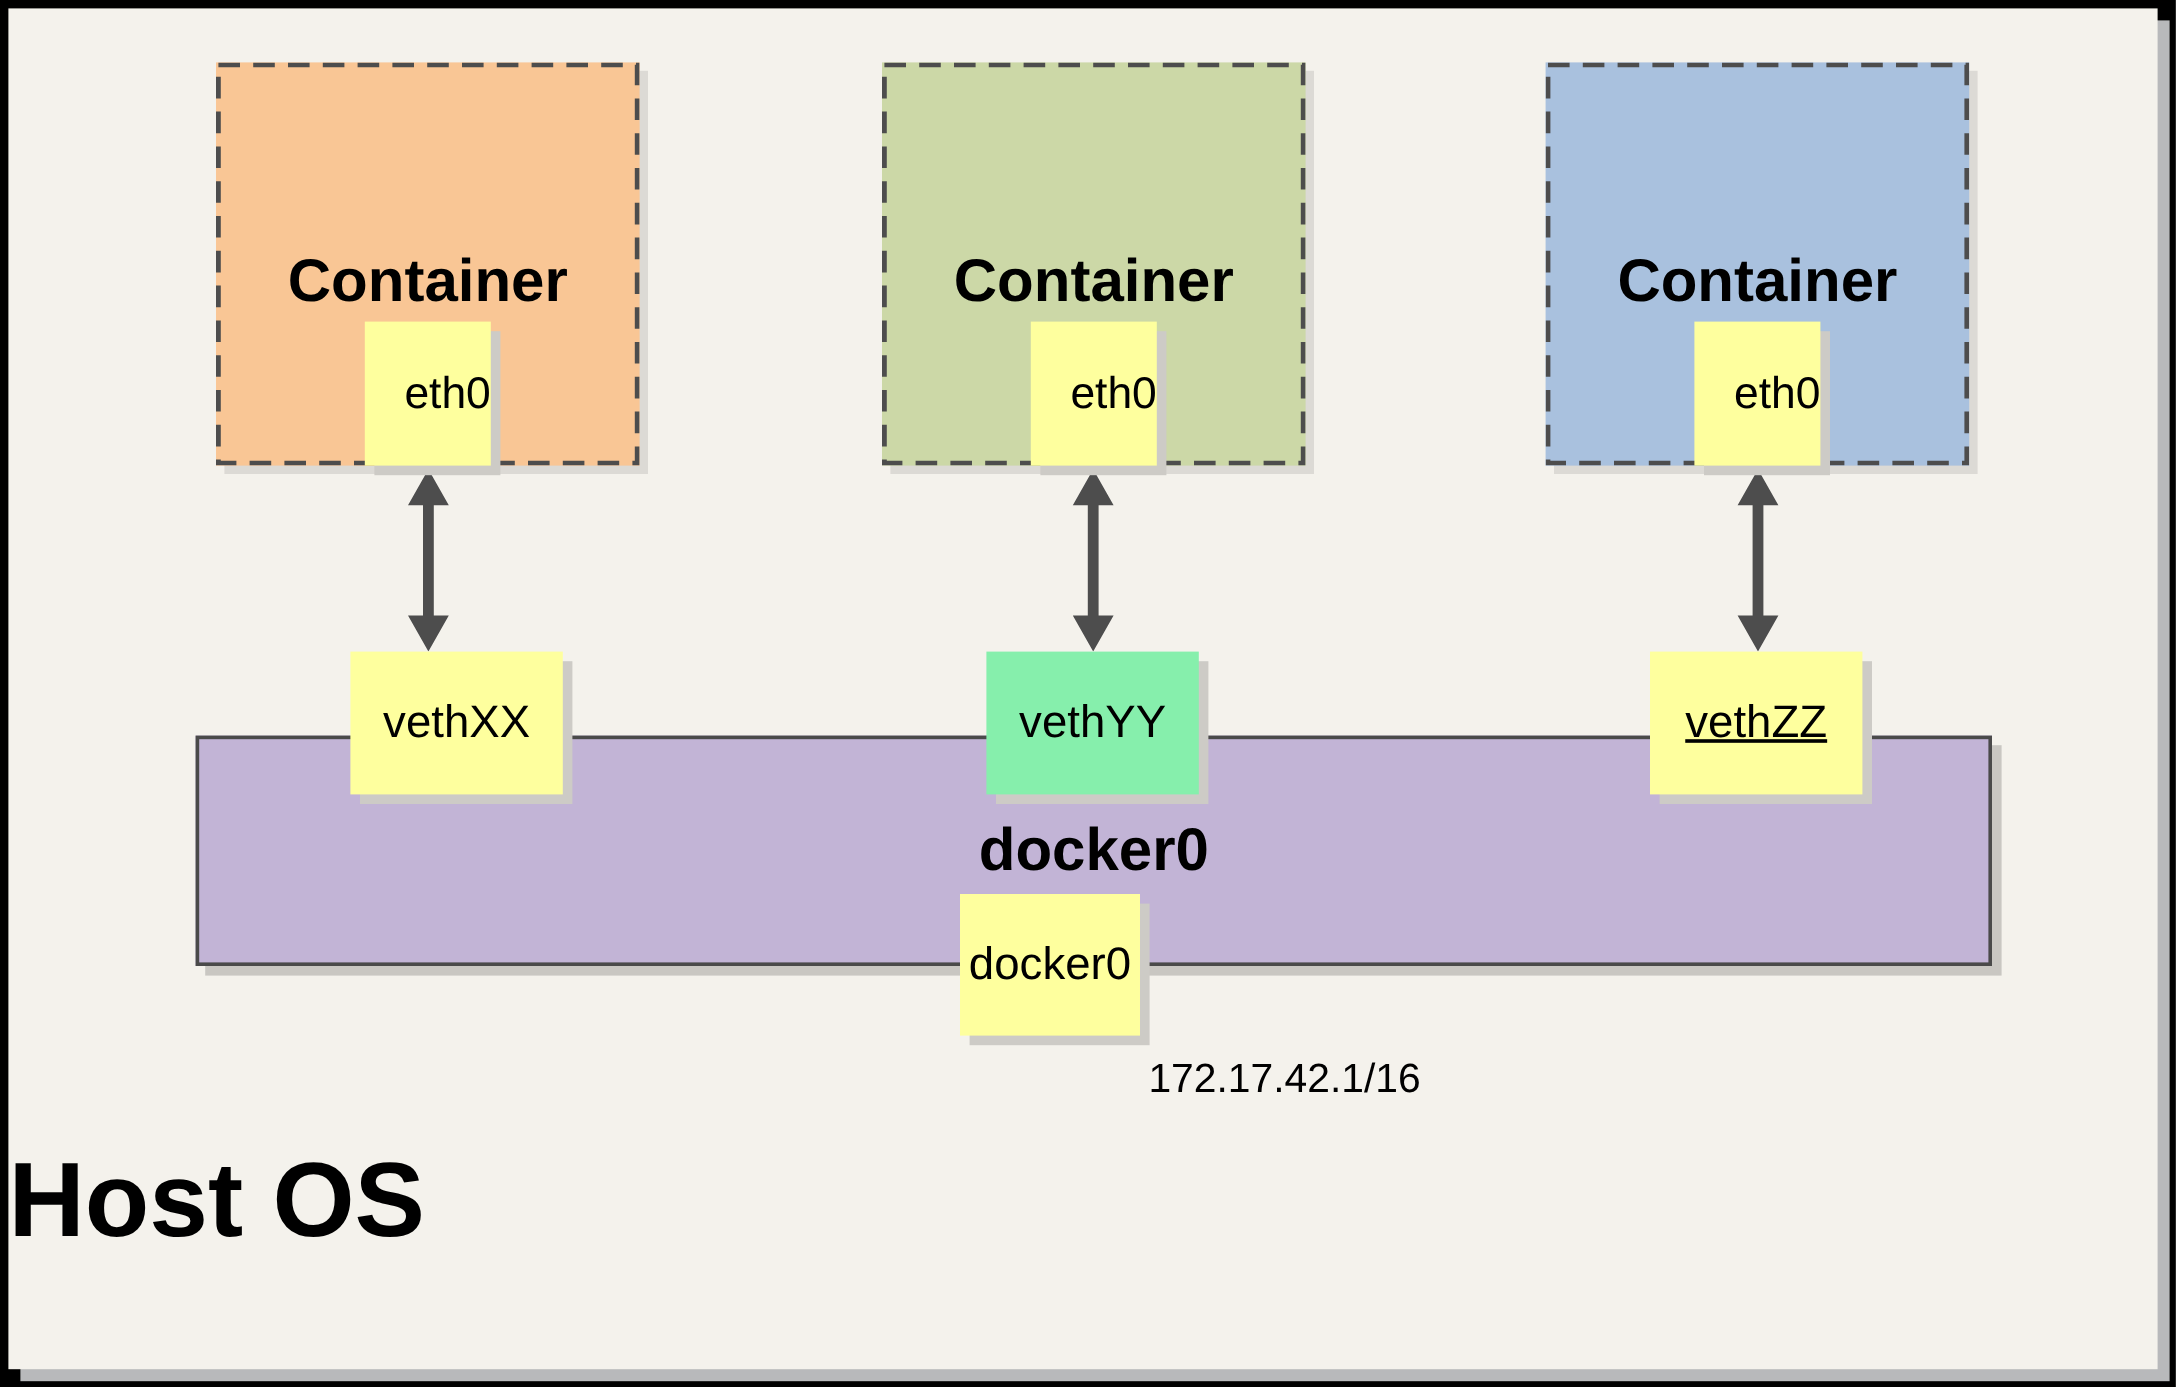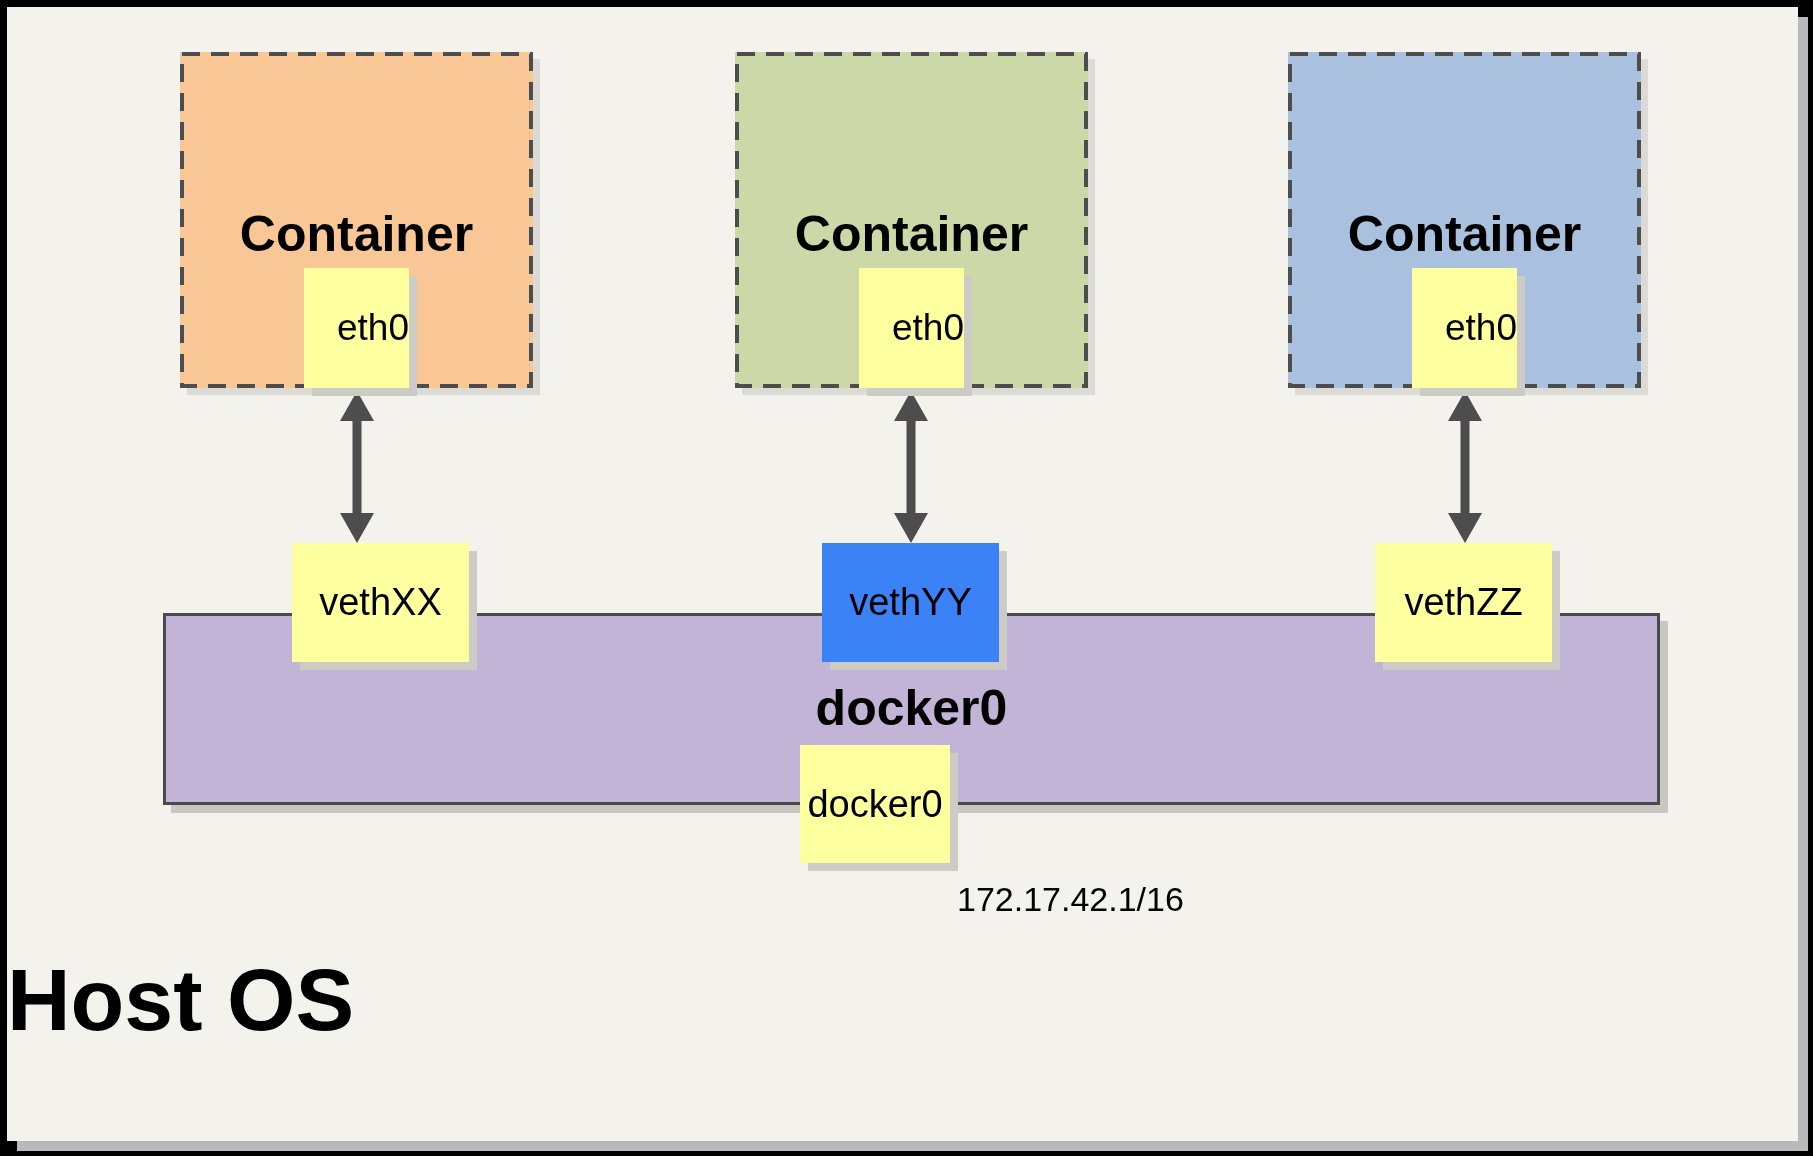--- a/index.html
+++ b/index.html
@@ -105,24 +105,24 @@
     <svg class="arrow a2" viewBox="0 0 38 152">
       <path d="M19 0 L36 30 L23.5 30 L23.5 122 L36 122 L19 152 L2 122 L14.5 122 L14.5 30 L2 30 Z" fill="#4d4d4d"></path>
     </svg>
     <svg class="arrow a3" viewBox="0 0 38 152">
       <path d="M19 0 L36 30 L23.5 30 L23.5 122 L36 122 L19 152 L2 122 L14.5 122 L14.5 30 L2 30 Z" fill="#4d4d4d"></path>
     </svg>
 
     <div class="note veth-note v1" style="background-color: rgb(254, 255, 158);">
       <span>vethXX</span>
     </div>
-    <div class="note veth-note v2" style="background-color: #3b82f6;">
+    <div class="note veth-note v2" style="background-color: #86efac;">
       <span>vethYY</span>
     </div>
-    <div class="note veth-note v3" style="background-color: rgb(254, 255, 158);">
+    <div class="note veth-note v3" style="background-color: rgb(254, 255, 158); text-decoration: underline;">
       <span>vethZZ</span>
     </div>
 
     <div class="bridge-bar" style="background-color: rgb(194, 180, 214);">
       <div class="bridge-title">docker0</div>
     </div>
 
     <div class="note bridge-note" style="background-color: rgb(254, 255, 158);">
       <span>docker0</span>
     </div>

